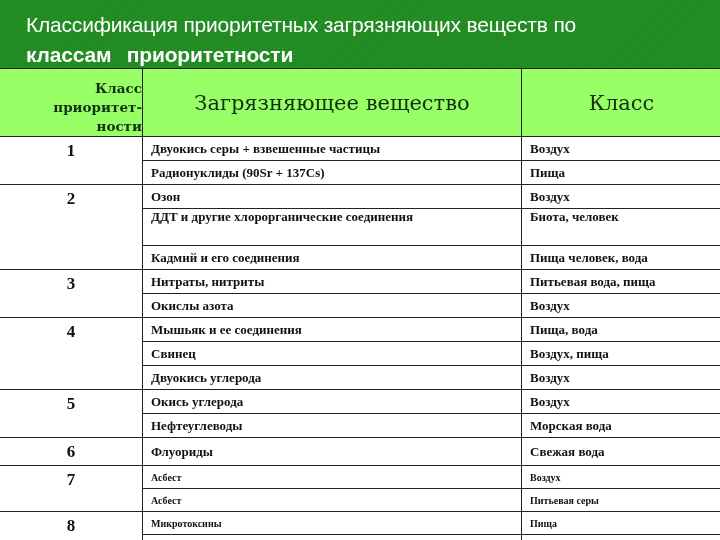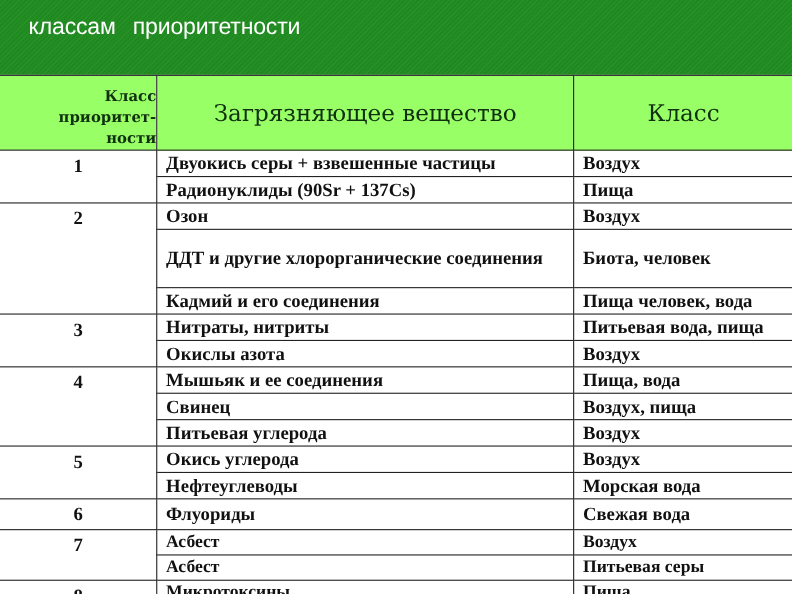--- a/index.html
+++ b/index.html
@@ -7,21 +7,21 @@
       width:720px; height:540px; overflow:hidden; position:relative;
       background:#1f8a1f;
       background-image: repeating-linear-gradient(135deg, rgba(255,255,255,0.05) 0 1px, rgba(0,0,0,0.0) 1px 3px);
       font-family: "DejaVu Serif", serif;
     }
     .title {
       position:absolute; left:26px; top:10px; width:680px;
       color:#ffffff; font-family:"Liberation Sans", sans-serif;
       font-size:21px; line-height:30px; letter-spacing:-0.2px;
     }
-    .title .l2 { word-spacing:10px; }
+    .title .l2 { word-spacing:10px;font-weight:bold; }
     .sheet {
       position:absolute; left:0; top:68px; width:720px; height:472px;
       background:#ffffff;
     }
     table {
       border-collapse:collapse; width:722px; table-layout:fixed;
       position:absolute; left:-1px; top:0;
     }
     col.c1 { width:143px; }
     col.c2 { width:379px; }
@@ -30,35 +30,36 @@
       background:#99ff66; color:#103010; font-weight:normal;
       border:1px solid #222; height:62px; padding:0;
       font-family:"DejaVu Serif", serif; font-size:21px;
     }
     th.cls {
       text-align:right; vertical-align:top; font-size:13.5px; font-weight:bold;
       line-height:19px; padding:10px 0 0 24px; overflow:hidden; height:52px;
     }
     td {
       border:1px solid #222; padding:0 0 0 8px; height:23px;
-      font-size:17px; font-weight:bold; color:#111; vertical-align:middle;
+      font-size:13px; font-weight:bold; color:#111; vertical-align:middle;
       font-family:"Liberation Serif", serif; white-space:nowrap; overflow:hidden;
     }
     td.num {
       text-align:center; vertical-align:top; font-size:17px; padding:4px 0 0 0;
       font-family:"Liberation Serif", serif;
     }
-    td.tall { height:36px; vertical-align:top; padding-top:16px; }
-    td.small { font-size:16px; height:22px; }
+    td.tall { height:36px; vertical-align:top; padding-top:0; }
+    td.small { font-size:10px; height:22px; }
     td.medium { height:25px; }
   </style>
 </head>
 <body>
 
 <div class="title">
+  <div>Классификация приоритетных загрязняющих веществ по</div>
   <div class="l2">классам приоритетности</div>
 </div>
 
 <div class="sheet">
   <table>
     <colgroup>
         <col class="c1">
         <col class="c2">
         <col class="c3">
       </colgroup>
@@ -108,21 +109,21 @@
       <tr>
         <td class="num" rowspan="3">4</td>
         <td>Мышьяк и ее соединения</td>
         <td>Пища, вода</td>
       </tr>
       <tr>
         <td>Свинец</td>
         <td>Воздух, пища</td>
       </tr>
       <tr>
-        <td>Питьевая углерода</td>
+        <td>Двуокись углерода</td>
         <td>Воздух</td>
       </tr>
 
       <tr>
         <td class="num" rowspan="2">5</td>
         <td>Окись углерода</td>
         <td>Воздух</td>
       </tr>
       <tr>
         <td>Нефтеуглеводы</td>

